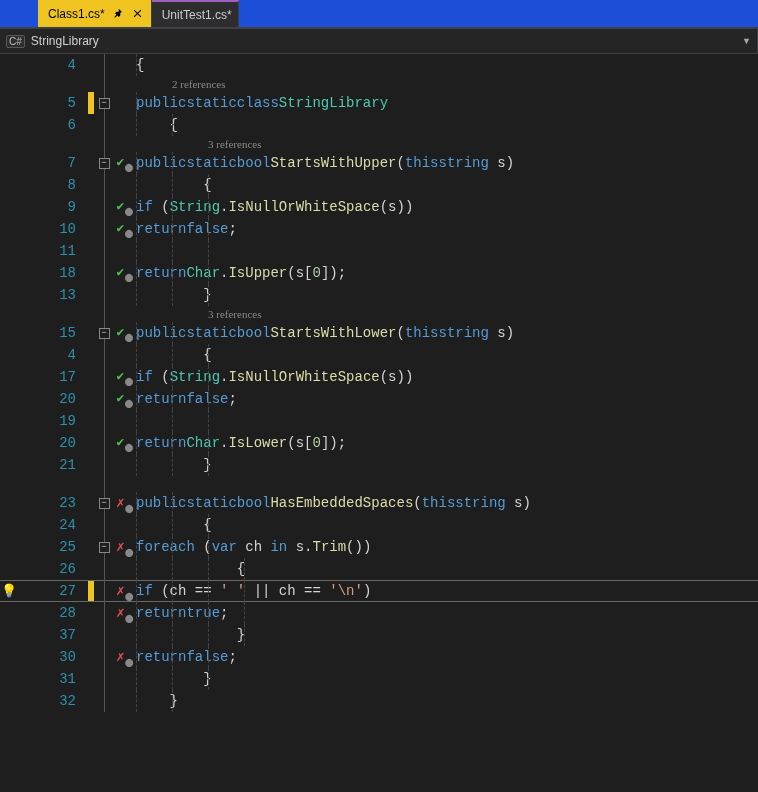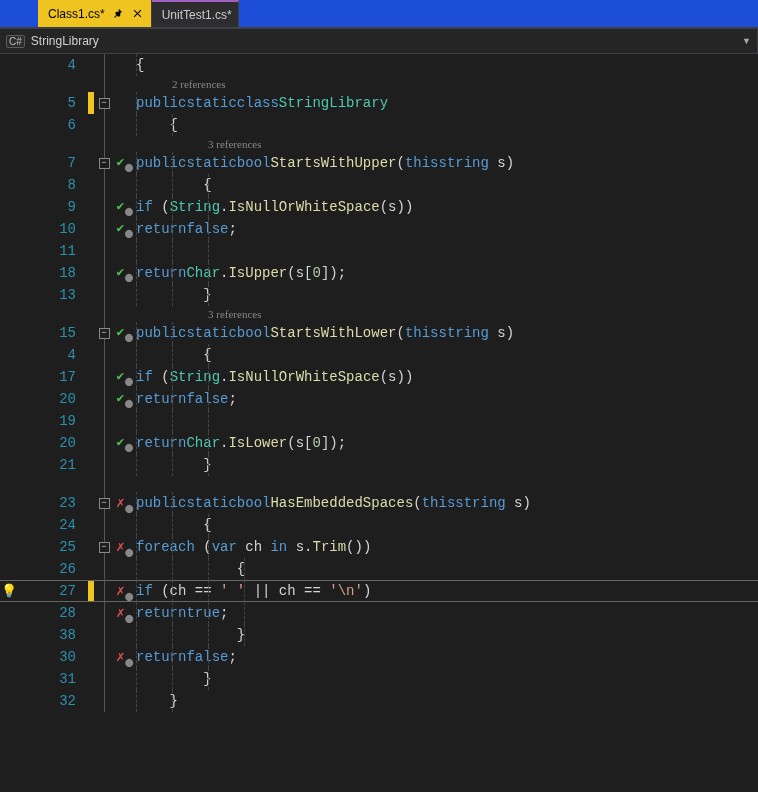--- a/index.html
+++ b/index.html
@@ -545,21 +545,21 @@
           <span class="fold-line"></span>
         </div>
     <div class="test-col">
           <span class="fail-icon">✗<span style="font-size:8px;color:#888;vertical-align:sub;font-weight:normal">⬤</span></span>
         </div>
     <div class="text-col"><span class="guide" style="left:0px"></span><span class="guide" style="left:36px"></span><span class="guide" style="left:72px"></span><span class="guide" style="left:108px"></span>                    <span class="kw">return</span> <span class="kw">true</span>;</div>
   </div>
       <div class="line" style="position:relative">
 
     <div class="bulb-col"></div>
-    <div class="lnum-col">38</div>
+    <div class="lnum-col">37</div>
     <div class="change-col "></div>
     <div class="fold-col">
           <span class="fold-line"></span>
         </div>
     <div class="test-col"></div>
     <div class="text-col"><span class="guide" style="left:0px"></span><span class="guide" style="left:36px"></span><span class="guide" style="left:72px"></span><span class="guide" style="left:108px"></span>            }</div>
   </div>
       <div class="line" style="position:relative">
 
     <div class="bulb-col"></div>

